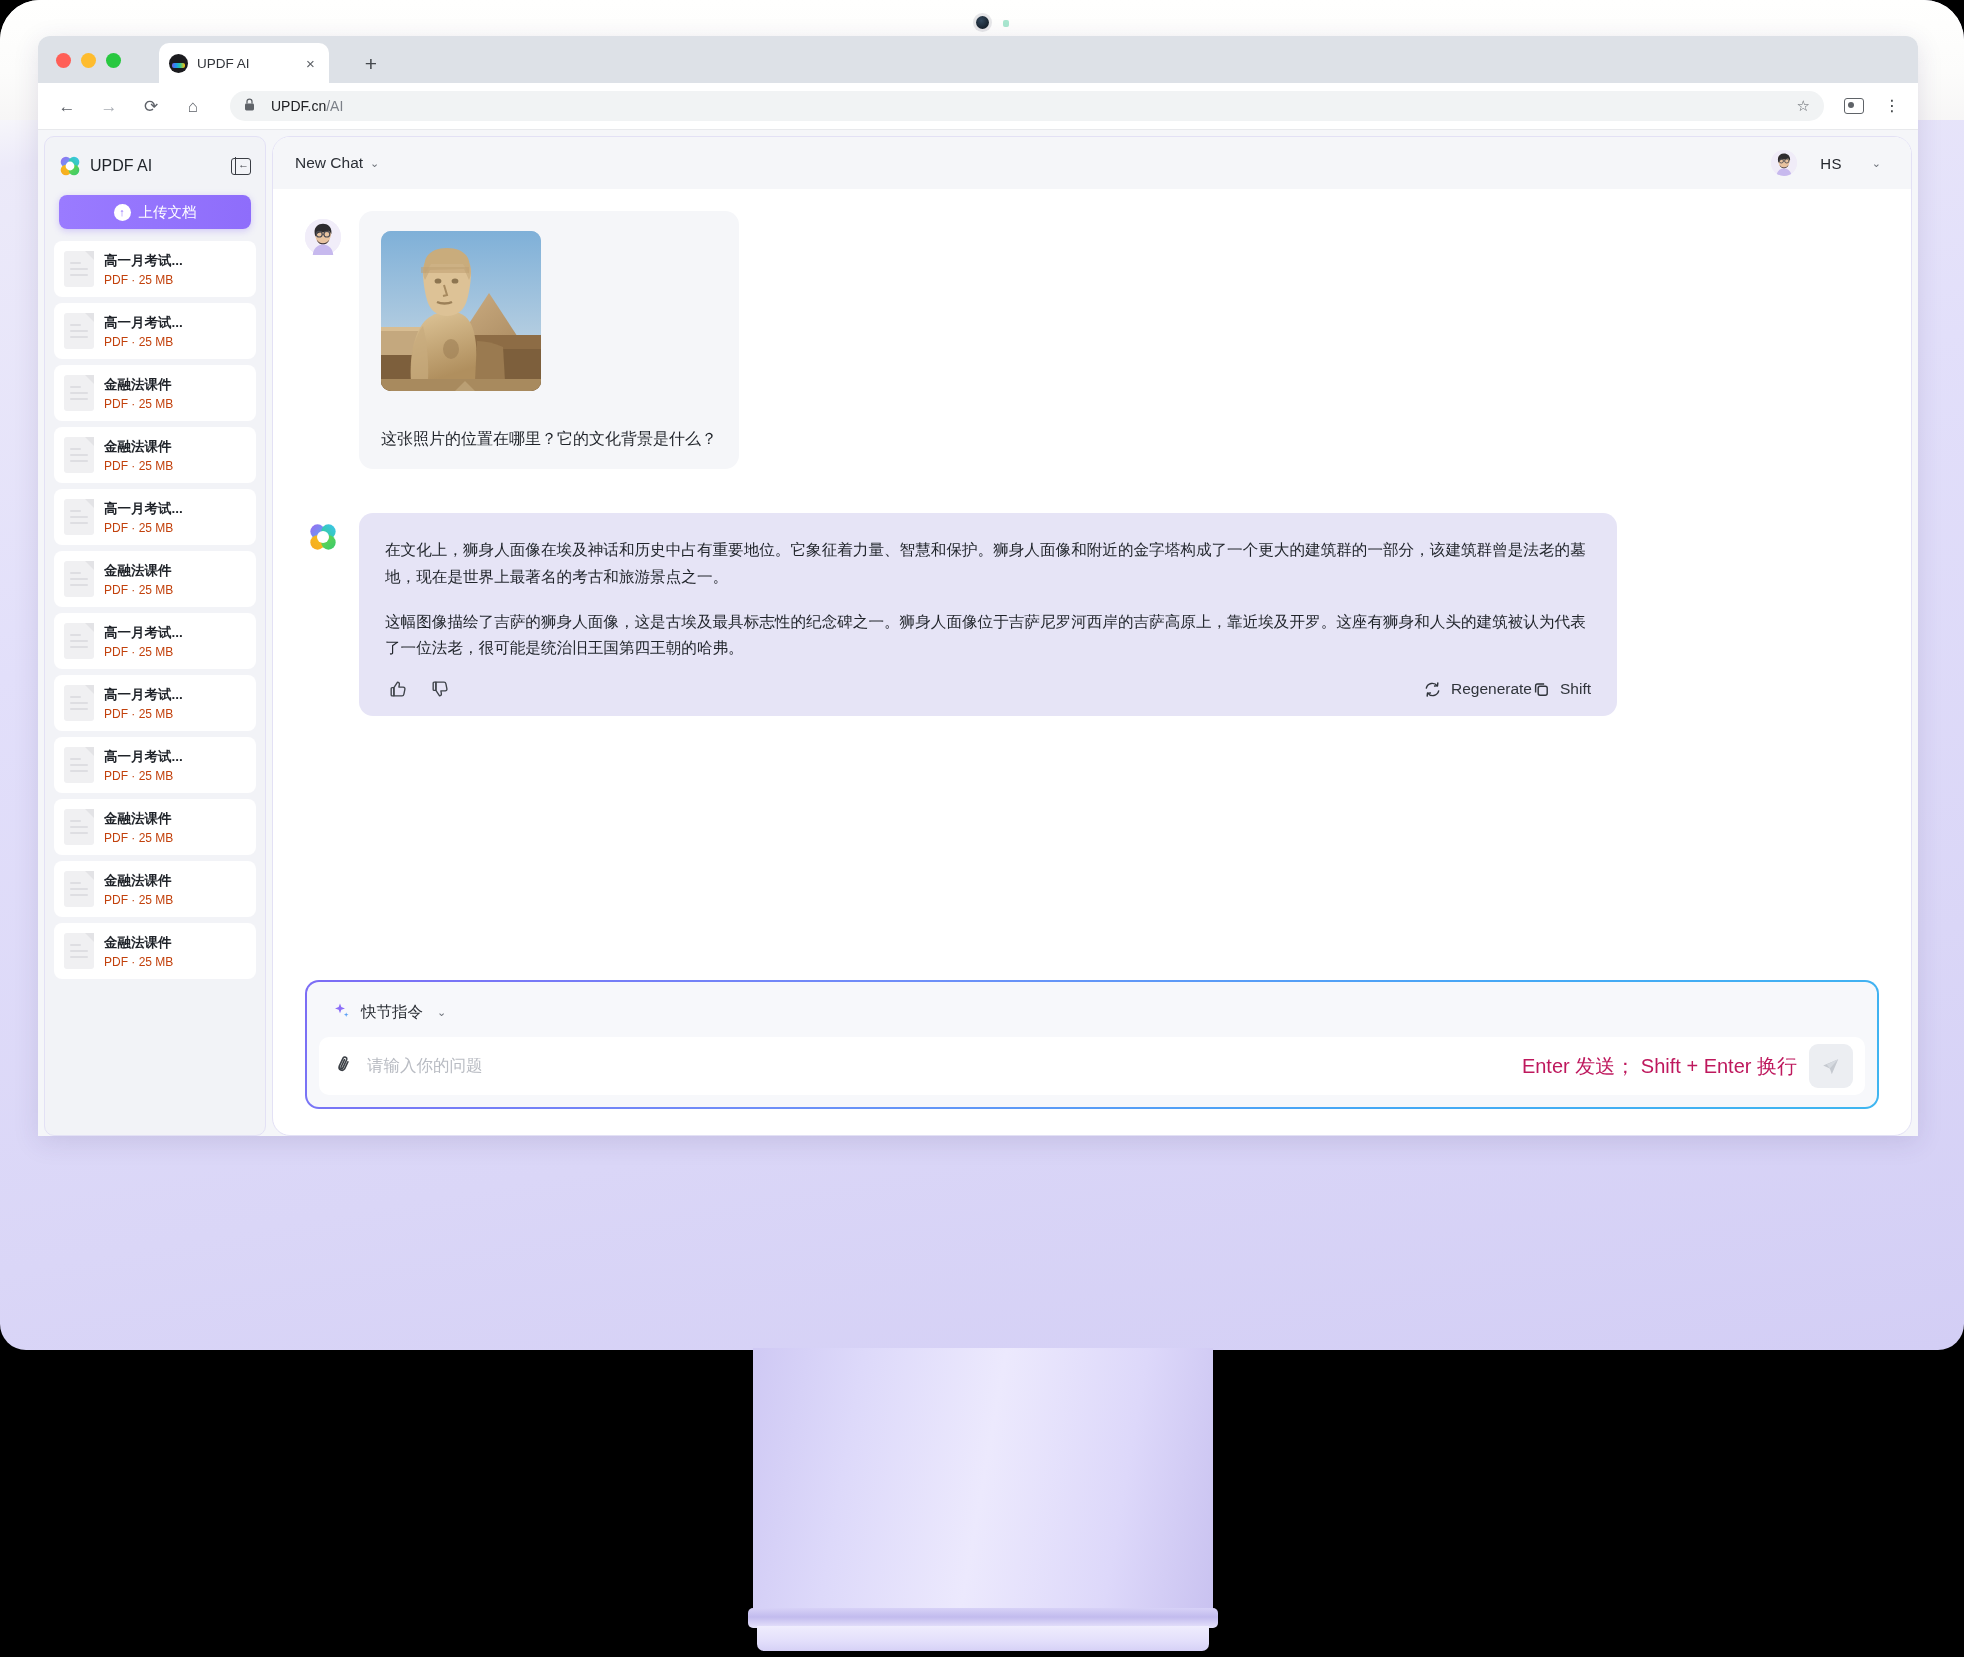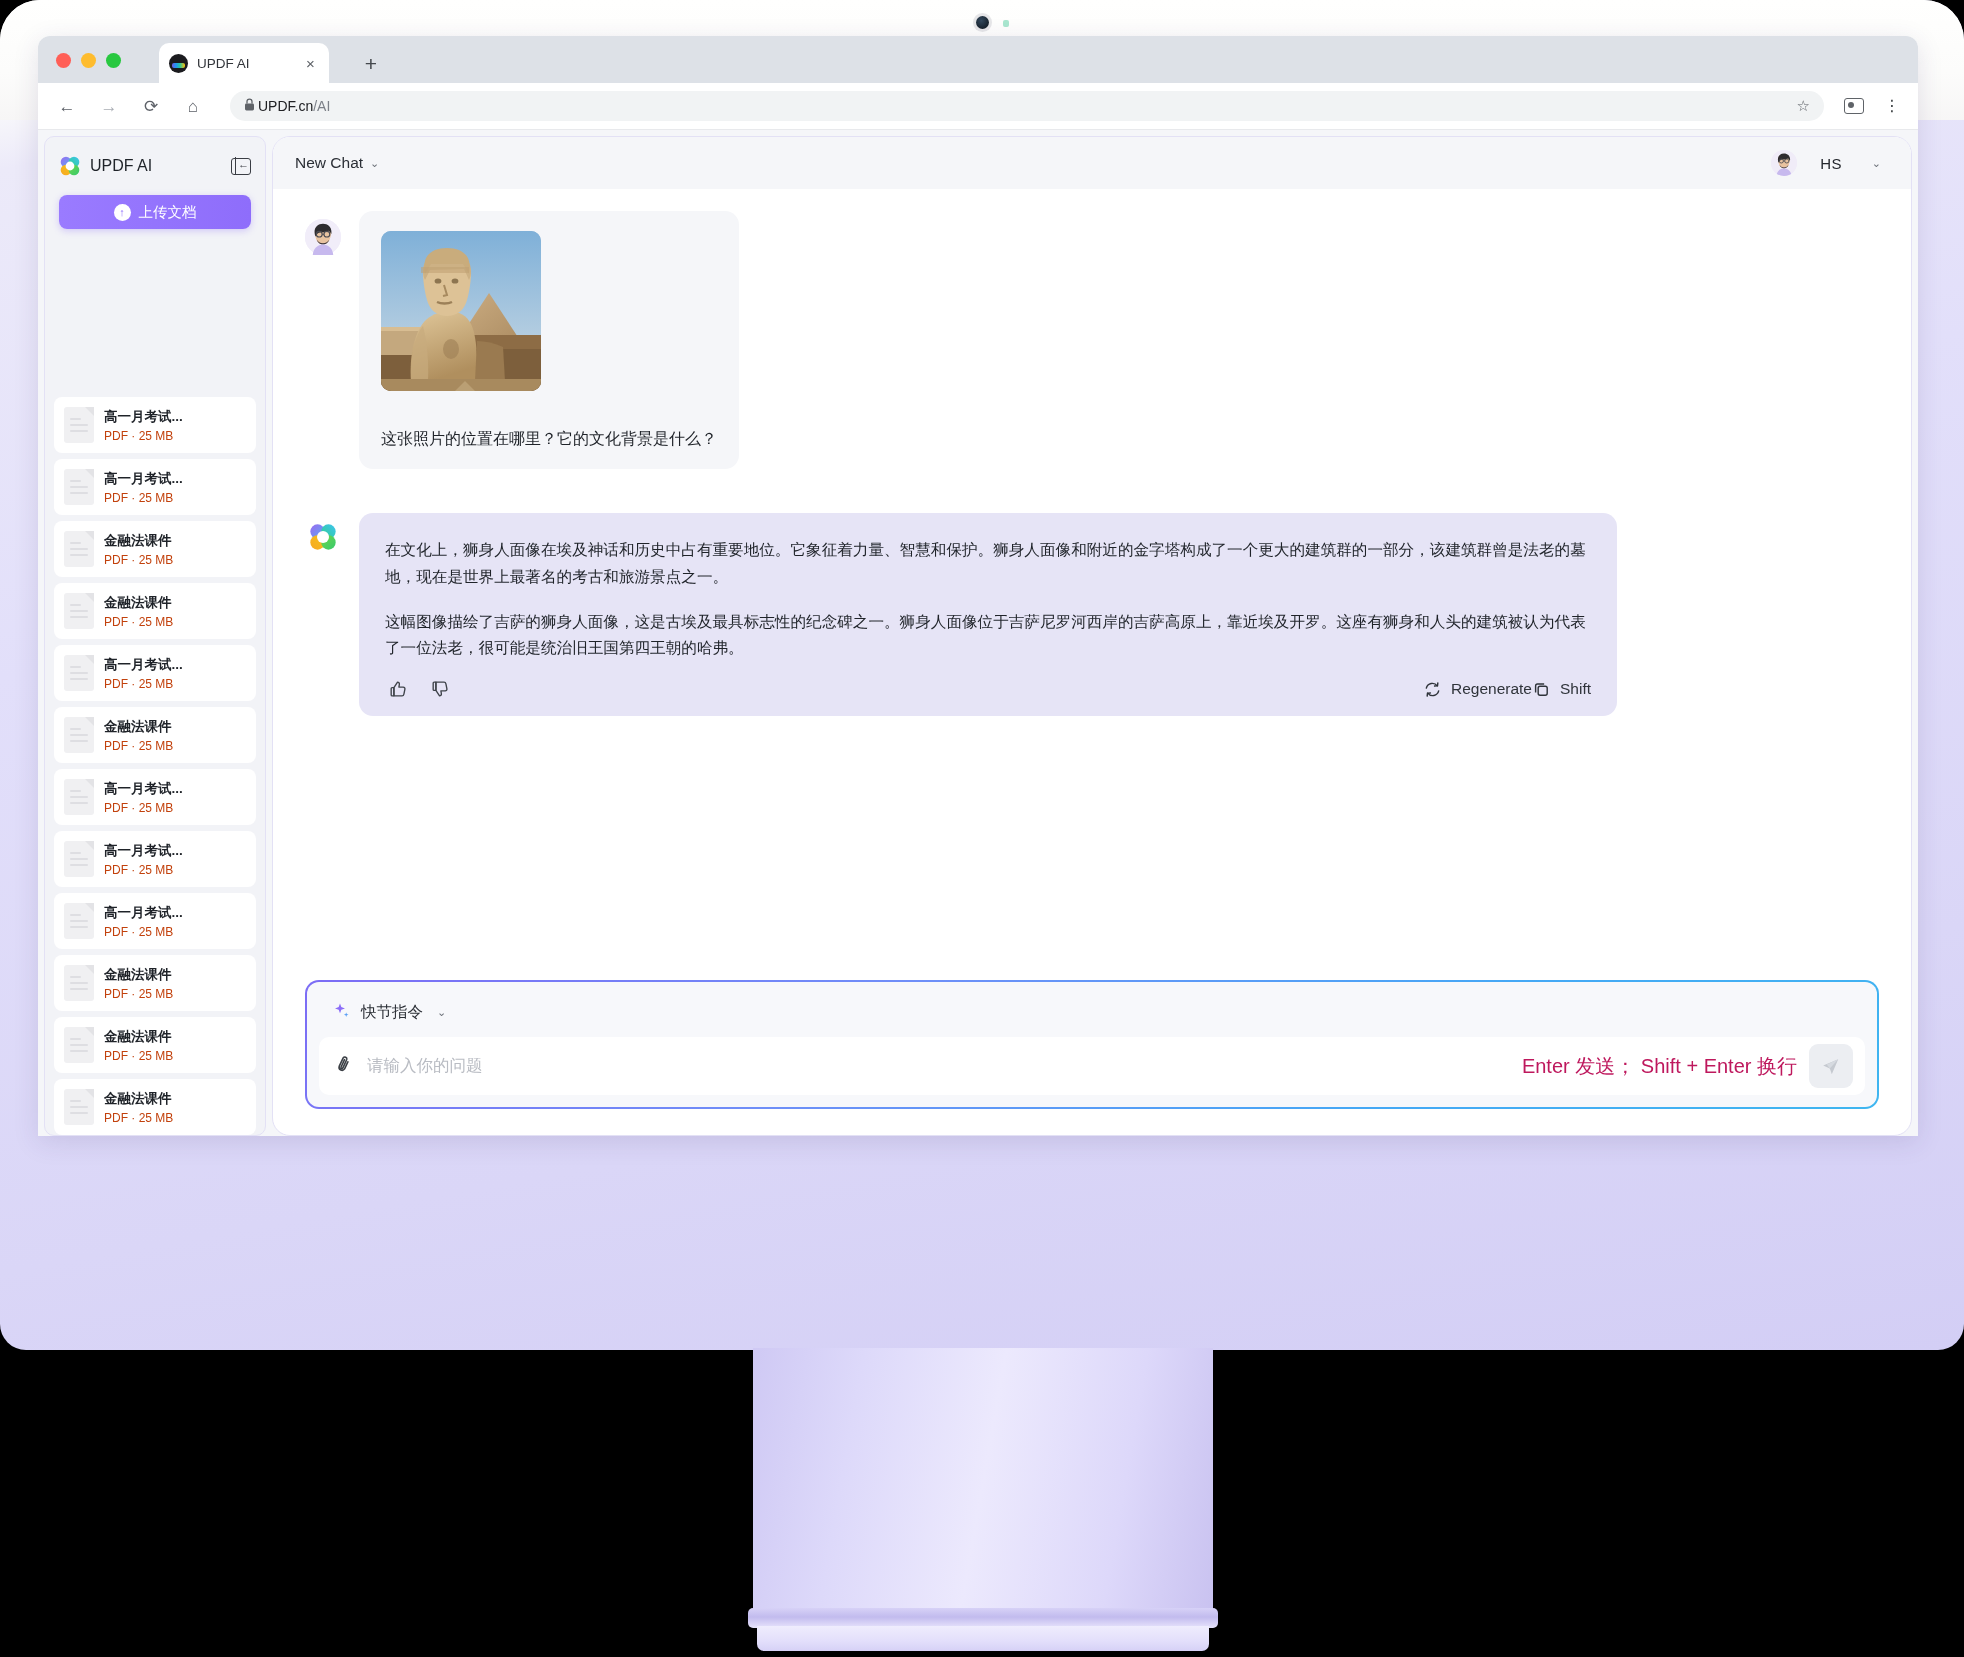--- a/index.html
+++ b/index.html
@@ -129,21 +129,21 @@
   }
   .nav-ic {
     width: 22px; height: 22px;
     display: flex; align-items: center; justify-content: center;
     color: #5d6168; font-size: 17px; line-height: 1;
   }
   .nav-ic.fwd { color: #a9adb4; }
   .omnibox {
     flex: 1; height: 30px; margin-left: 6px;
     background: #f1f3f4; border-radius: 16px;
-    display: flex; align-items: center; padding: 0 14px; gap: 3px;
+    display: flex; align-items: center; padding: 0 14px; gap: 16px;
   }
   .lock-ic { font-size: 12px; color: #5f6368; }
   .url { font-size: 14px; color: #202124; }
   .url .dim { color: #7c8088; }
   .omni-right { margin-left: auto; display: flex; align-items: center; gap: 18px; }
   .star-ic { color: #5f6368; font-size: 15px; }
   .ext-ic { width: 20px; height: 16px; border: 1.6px solid #5f6368; border-radius: 3px; position: relative; }
   .ext-ic::after { content:""; position:absolute; left:3px; top:3px; width:6px;height:6px;border-radius:50%;background:#5f6368;}
   .menu-ic { color: #3c4043; font-size: 16px; letter-spacing: 0; line-height: 0.6; }
 
@@ -201,21 +201,21 @@
   }
   .upload-ic {
     width: 17px; height: 17px; border-radius: 50%;
     background: #fff; color: #8e6dfb;
     font-size: 11px; line-height: 17px; text-align: center;
     flex: 0 0 auto;
   }
   .doc-list {
     flex: 1; overflow: hidden;
     padding: 0 9px;
-    display: flex; flex-direction: column; gap: 6px; justify-content: flex-end;
+    display: flex; flex-direction: column; gap: 6px;
   }
   .doc-item {
     background: #fff;
     border-radius: 8px;
     height: 56px;
     display: flex; align-items: center;
     padding: 0 10px; gap: 10px;
     flex: 0 0 auto;
   }
   .doc-ic {

